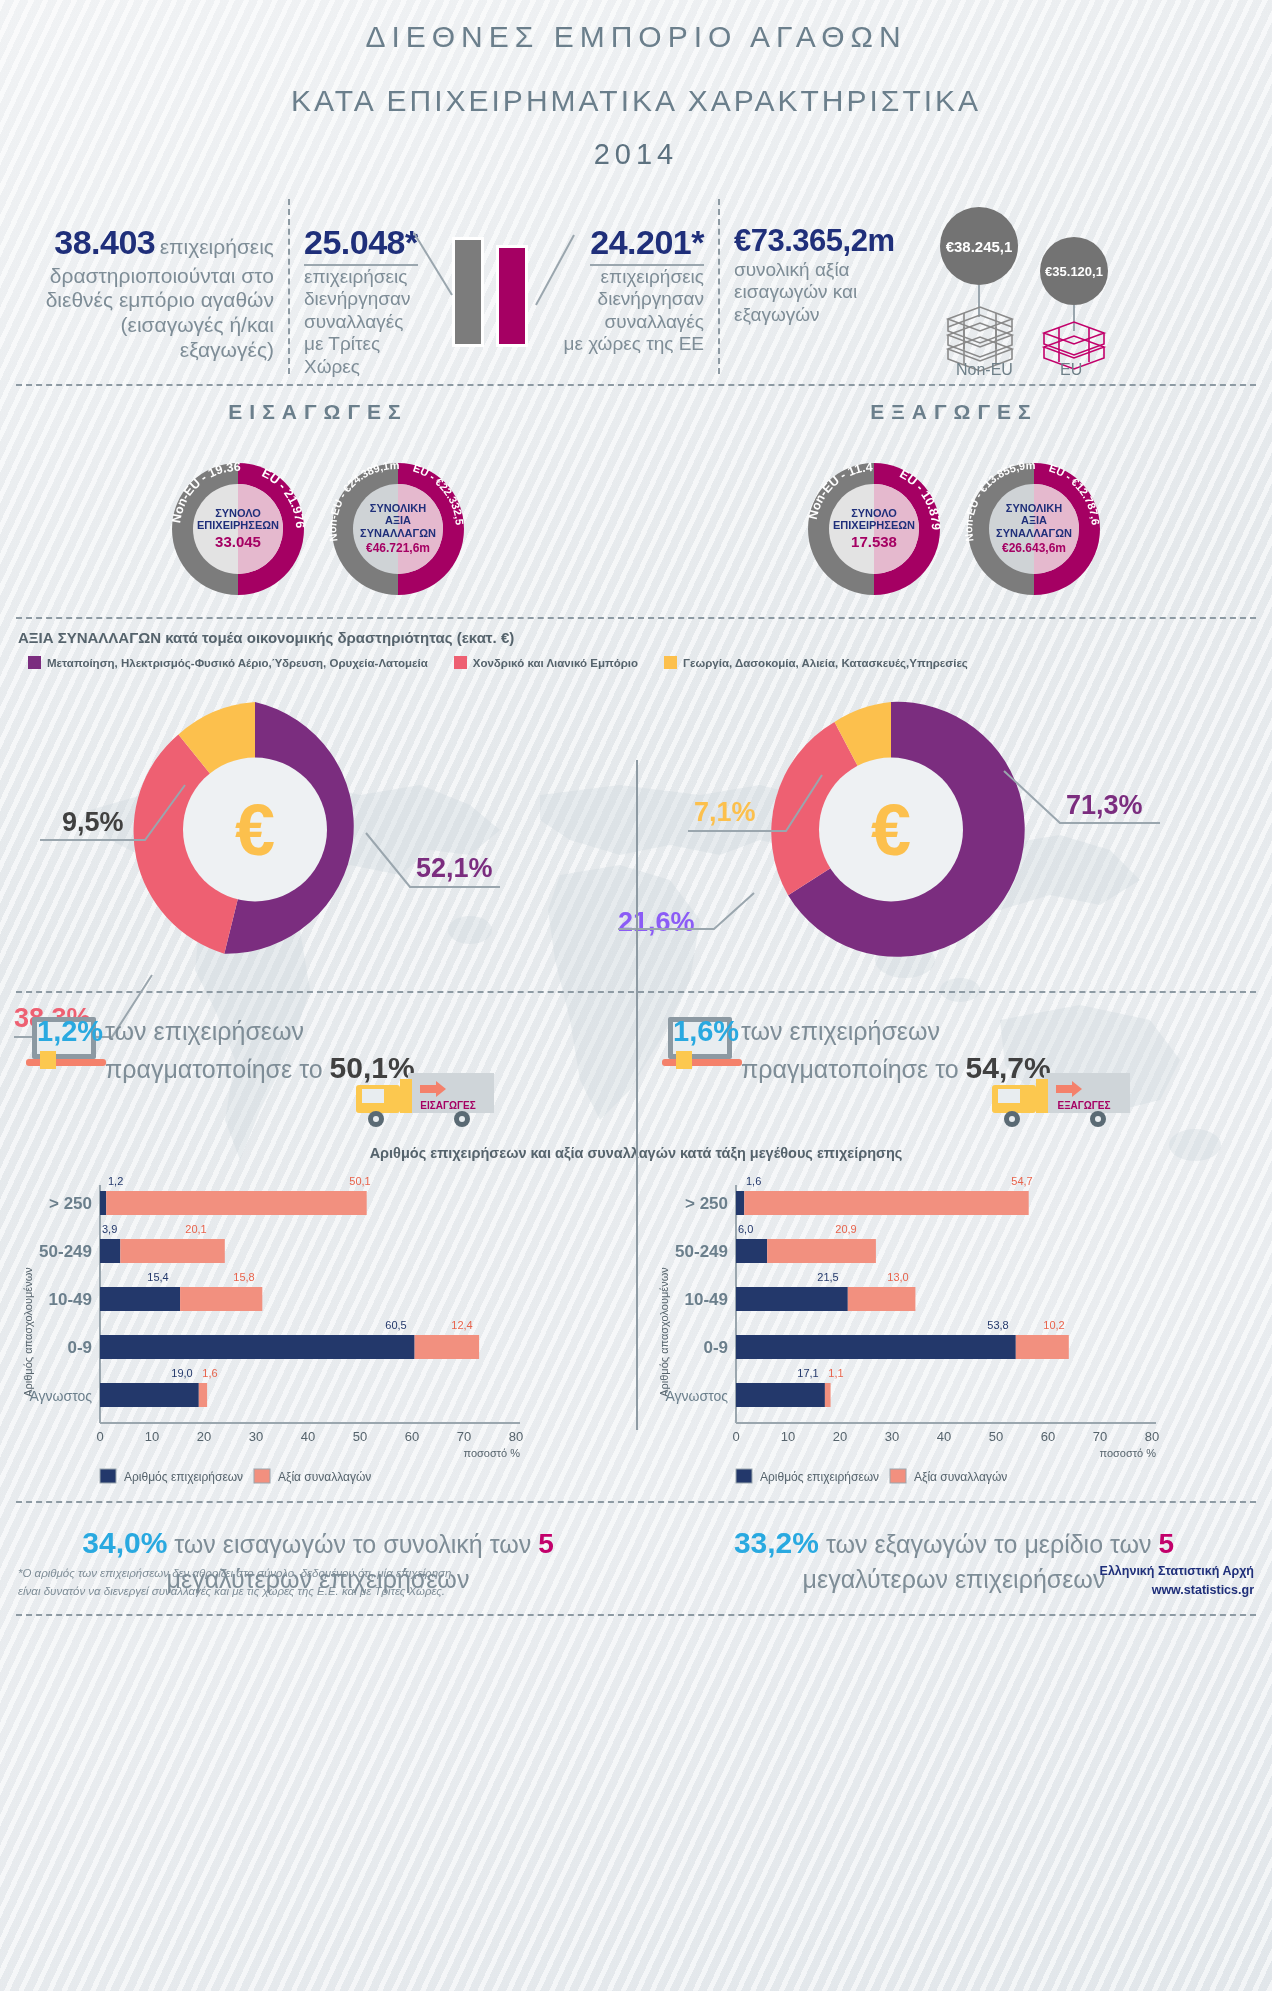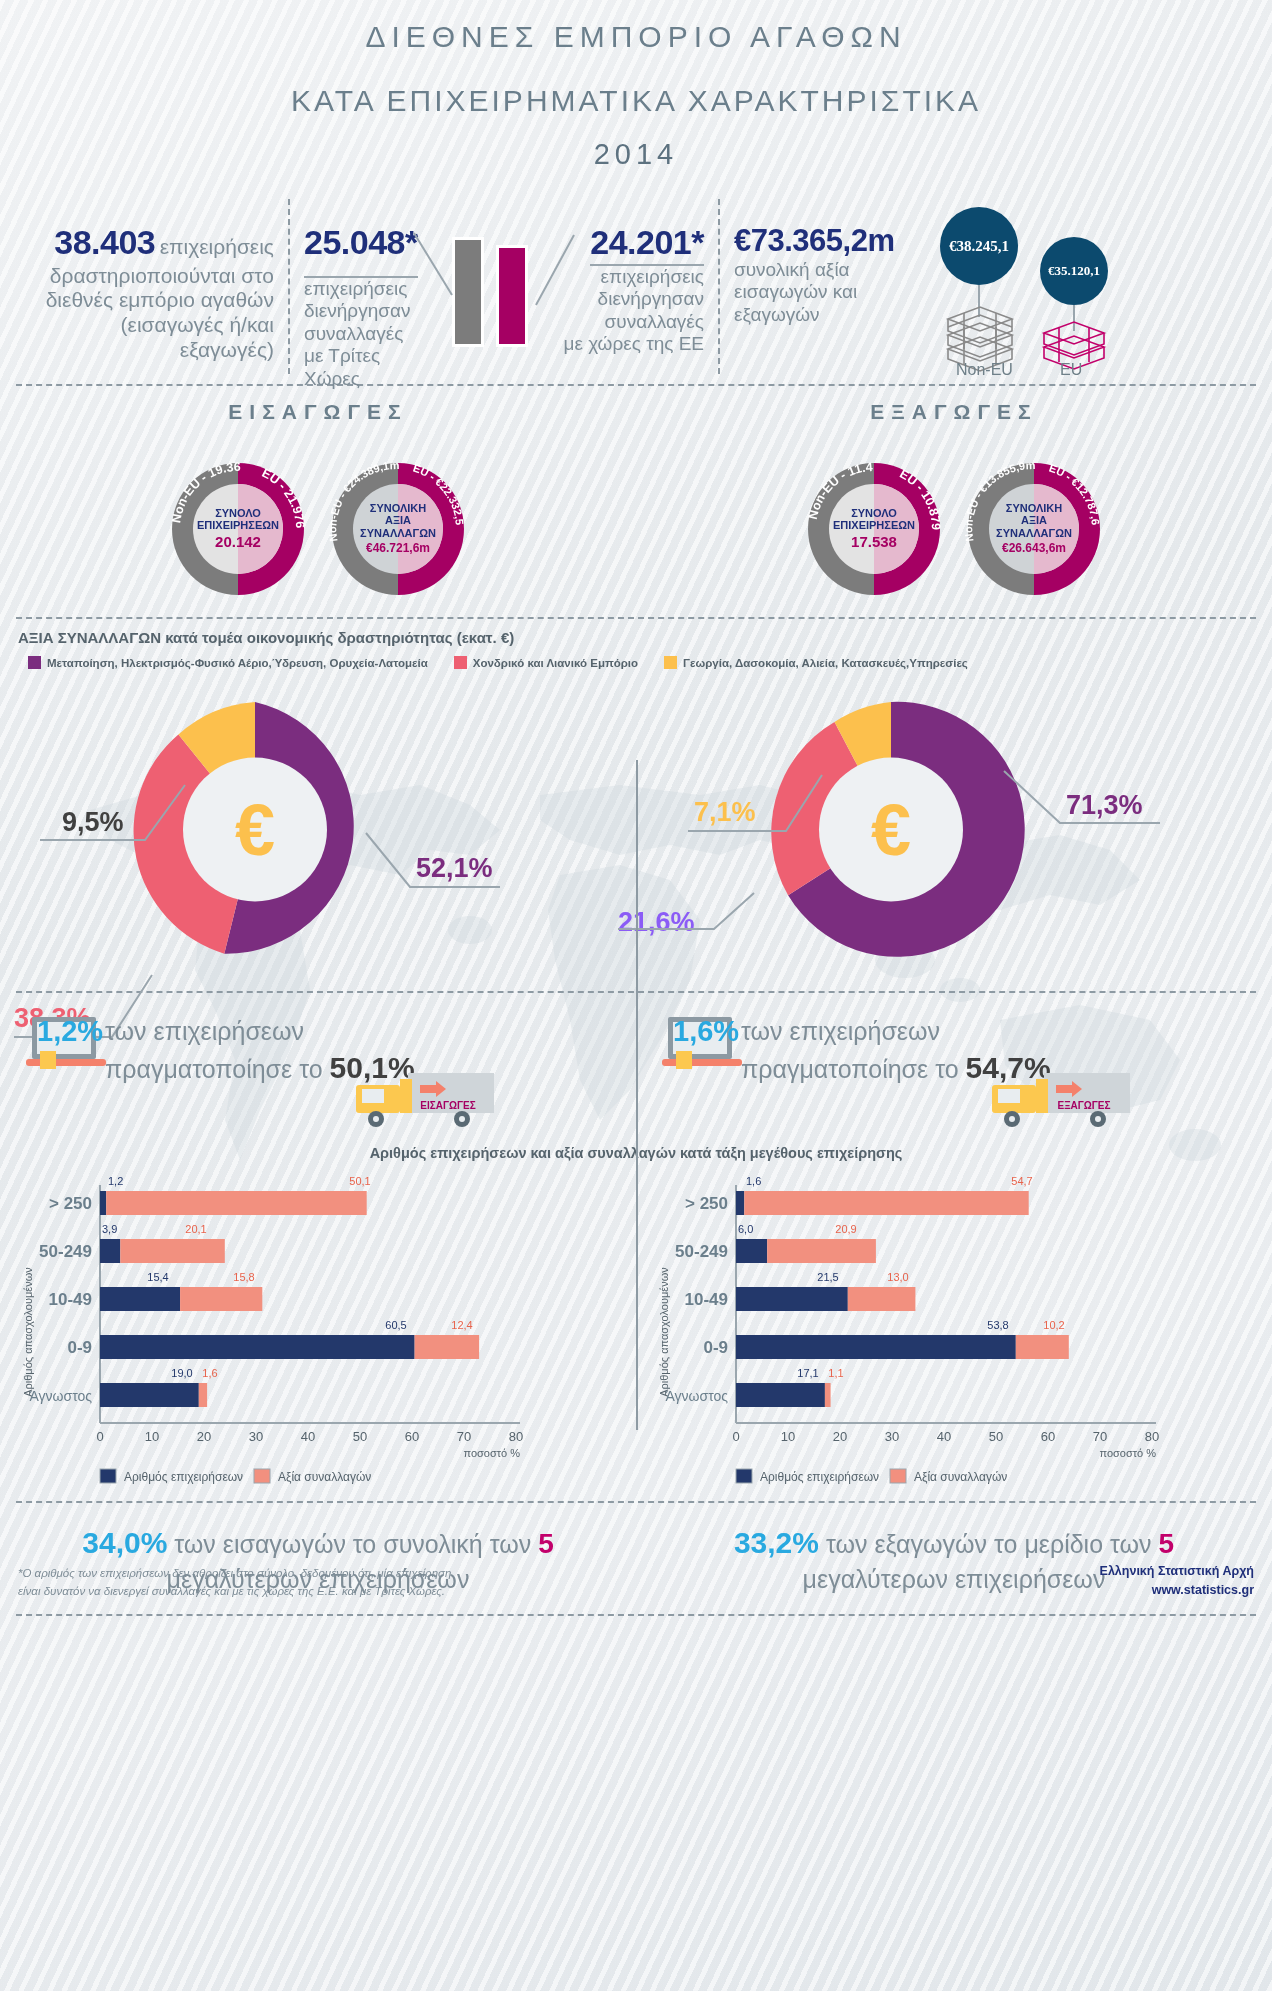--- a/index.html
+++ b/index.html
@@ -29,29 +29,29 @@
   
   .topstats { display:flex; margin-top: 28px; padding: 0 16px; height: 175px; }
   .ts-col { position: relative; padding: 0 14px; }
   .vdash { border-left: 2px dashed #8d9aa3; }
   .big-num { font-size: 34px; font-weight: bold; color: #1f2f7a; letter-spacing: -0.5px; }
   .stat-txt { font-size: 21px; color: #7e8d97; line-height: 1.18; }
   .stat-txt.small { font-size: 19px; }
   .col1 { width: 272px; text-align:right; padding-top: 22px; }
   .col1 .big-num { display:inline; }
   .col2 { width: 150px; text-align:left; padding-top: 24px; }
-  .col2 .underline { border-bottom: 2px solid #9aa6ae; display:inline-block; padding-bottom:14px; }
+  .col2 .underline { border-bottom: 2px solid #9aa6ae; display:inline-block; padding-bottom:2px; }
   .col-bars { width: 110px; position:relative; }
   .bar-gray { position:absolute; left: 14px; top: 38px; width: 32px; height: 110px; background:#7c7c7c; border:3px solid #ffffff; }
   .bar-mag  { position:absolute; left: 58px; top: 46px; width: 32px; height: 102px; background:#a50063; border:3px solid #ffffff; }
   .col3 { width: 170px; text-align:right; padding-top: 24px; }
   .col3 .underline { border-bottom: 2px solid #9aa6ae; display:inline-block; padding-bottom:2px; }
   .col4 { width: 190px; text-align:left; padding-top: 24px; }
   .col5 { width: 300px; position:relative; }
-  .bubble { position:absolute; border-radius:50%; background:#0c4a6e; color:#fff; display:flex; align-items:center; justify-content:center; font-weight:bold;font-family:Liberation Serif, serif; }
+  .bubble { position:absolute; border-radius:50%; background:#737373; color:#fff; display:flex; align-items:center; justify-content:center; font-weight:bold; }
   .b1 { left: 32px; top: 8px; width: 78px; height: 78px; font-size: 15px; }
   .b2 { left: 132px; top: 38px; width: 68px; height: 68px; font-size: 13px; }
   .stack-lbl { position:absolute; font-size:16px; color:#6f8089; }
 
   
   .dashline { border-top: 2px dashed #8d9aa3; margin: 0 16px; }
   .sect-titles { display:flex; margin-top: 14px; }
   .sect-titles > div { width:50%; text-align:center; font-size:21px; letter-spacing:7px; color:#6b7f8c; font-weight:600; }
 
   
@@ -219,21 +219,21 @@
           <path d="M76,10 A66,66 0 0 0 76,142 Z" fill="#7c7c7c"></path>
           <path d="M76,10 A66,66 0 0 1 76,142 Z" fill="#a50063"></path>
           <circle cx="76" cy="76" r="45" fill="#e3e3e3"></circle>
           <path d="M76,31 A45,45 0 0 1 76,121 Z" fill="#e5b9ce"></path>
           <text class="ring-txt"><textPath href="#arcL1" startOffset="6%">Non-EU - 19.369</textPath></text>
           <text class="ring-txt"><textPath href="#arcR1" startOffset="26%">EU - 21.976</textPath></text>
         </svg>
         <div class="donut-center">
           <div class="dc-label">ΣΥΝΟΛΟ</div>
           <div class="dc-label">ΕΠΙΧΕΙΡΗΣΕΩΝ</div>
-          <div class="dc-value">20.142</div>
+          <div class="dc-value">33.045</div>
         </div>
       </div>
 
       <div class="donut">
         <svg viewBox="0 0 152 152">
           <defs>
               <path id="arcL2" d="M 16,90 A 60,60 0 0 1 76,16" fill="none"></path>
                 <path id="arcR2" d="M 76,16 A 60,60 0 0 1 134,74" fill="none"></path>
             </defs>
           <path d="M76,10 A66,66 0 0 0 76,142 Z" fill="#7c7c7c"></path>

